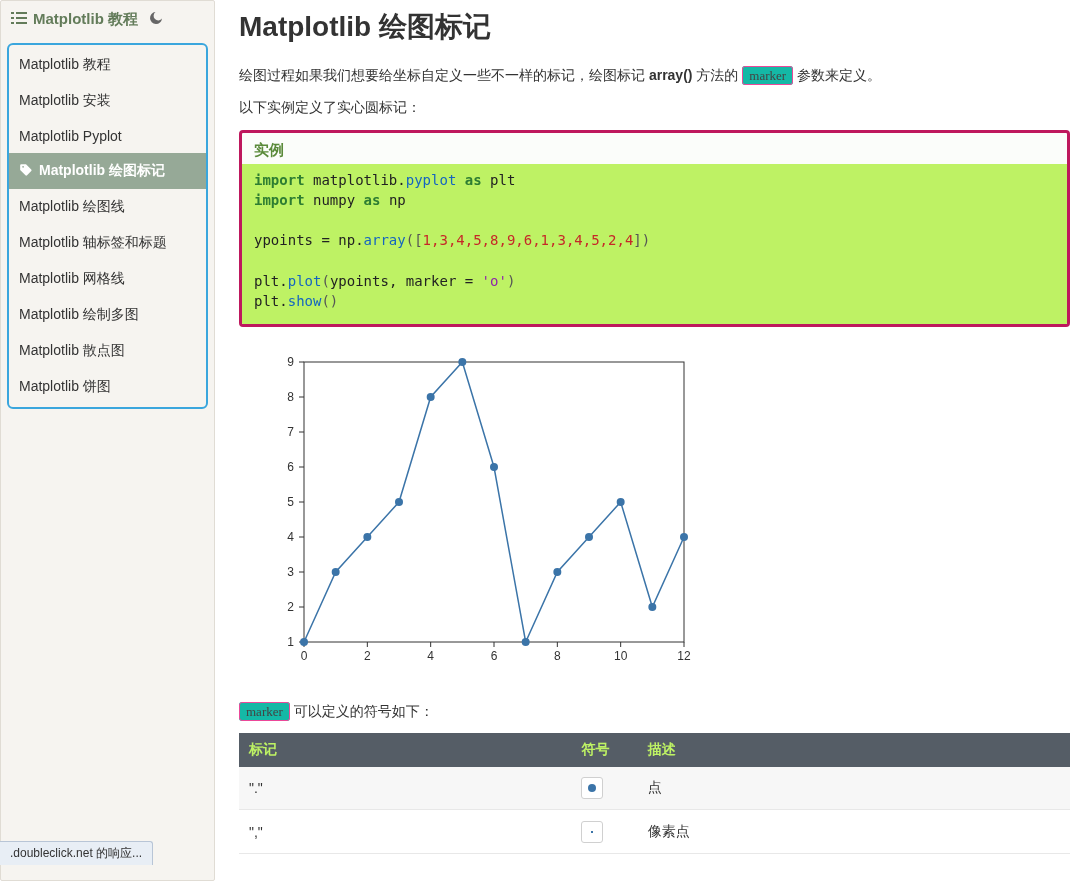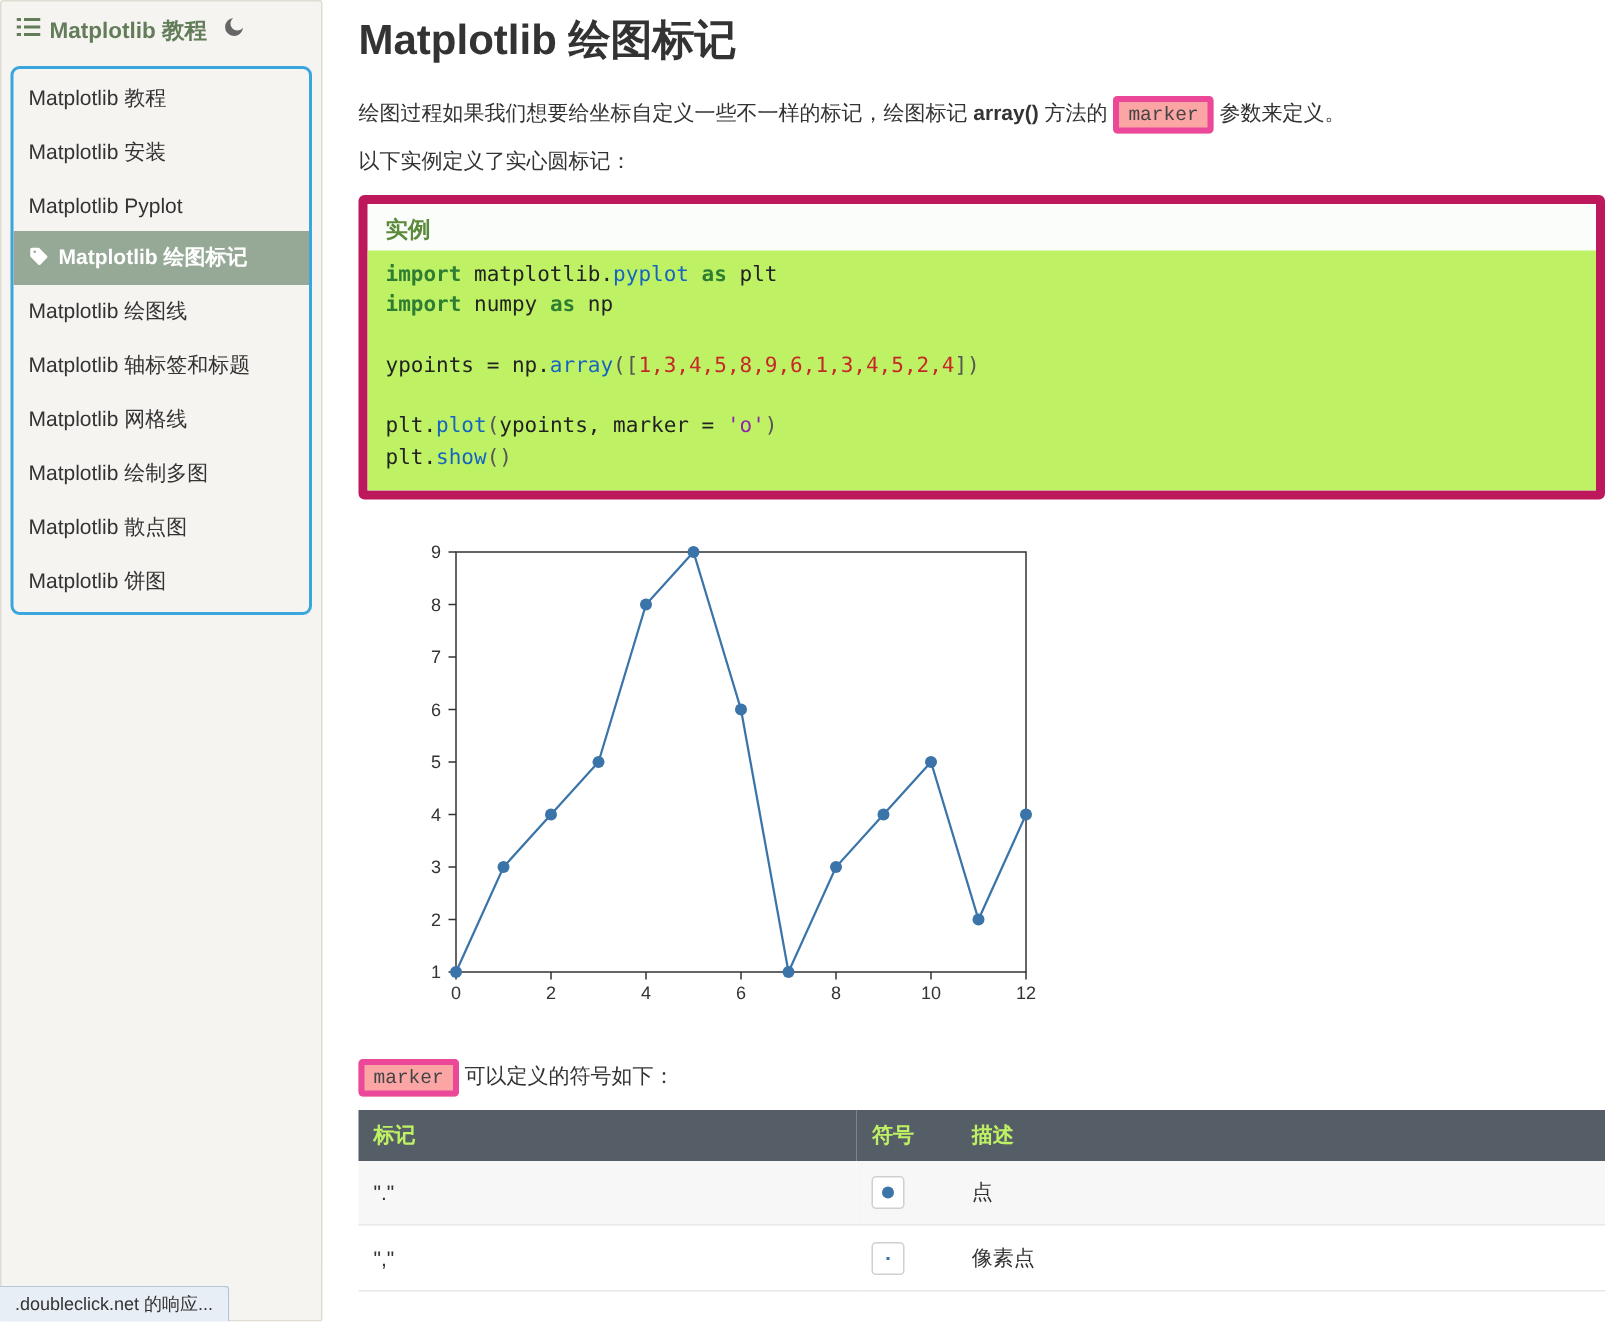--- a/index.html
+++ b/index.html
@@ -57,30 +57,30 @@
   .tag-icon { width: 14px; height: 14px; fill: #fff; }
   
   .main {
     flex: 1;
     padding: 4px 10px 20px 24px;
     min-width: 0;
   }
   h1 { font-size: 28px; margin: 4px 0 18px 0; font-weight: 700; }
   p  { margin: 8px 0; line-height: 1.7; }
   code.inline {
-    background: #fca5a5;
-    border: 4px solid #ec4899;
+    background: #14b8a6;
+    border: 1px solid #ec4899;
     padding: 1px 6px;
     border-radius: 3px;
-    font-family: Liberation Mono, monospace;
+    font-family: Liberation Serif, serif;
     font-size: 13px;
     color: #444;
   }
   .example {
-    border: 6px solid #be185d;
+    border: 3px solid #be185d;
     border-radius: 4px;
     margin: 10px 0 18px 0;
     background: #fbfdfa;
     overflow: hidden;
   }
   .example-title {
     color: #5a8a3a;
     font-weight: bold;
     padding: 8px 12px 4px 12px;
     font-size: 15px;
@@ -137,21 +137,21 @@
     border-radius: 3px;
     display: inline-flex;
     align-items: center; justify-content: center;
     background: #fff;
   }
   .dot-small  { width: 8px; height: 8px; border-radius: 50%; background: #3b74a8; }
   .dot-pixel  { width: 2px; height: 2px; background: #3b74a8; }
   
   .status-bar {
     position: fixed;
-    left: 0; bottom: 0;
+    left: 0; bottom: 16px;
     background: #e8eef5;
     border: 1px solid #b8c5d6;
     border-left: none; border-bottom: none;
     padding: 3px 10px;
     font-size: 12px;
     color: #333;
     border-top-right-radius: 3px;
   }
 </style>
 </head>

